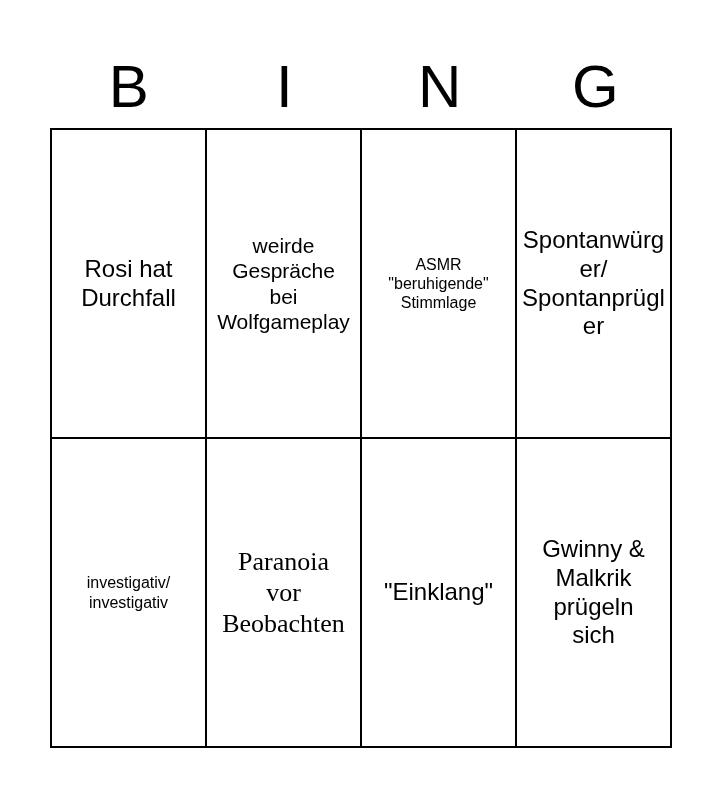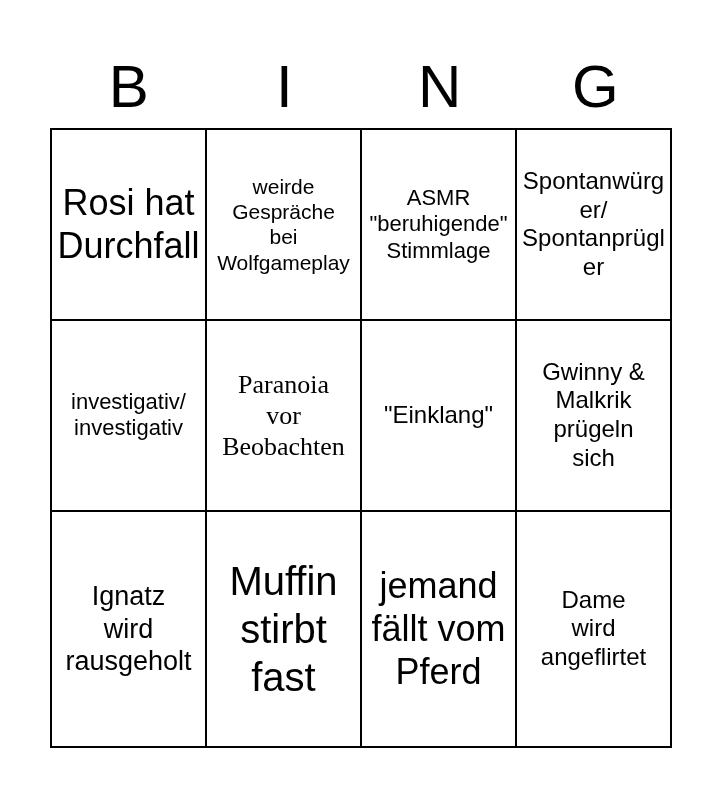--- a/index.html
+++ b/index.html
@@ -45,26 +45,26 @@
     text-align: center;
     vertical-align: middle;
     white-space: pre-line;
     line-height: 1.2;
     padding: 2px;
     overflow: hidden;
     word-wrap: break-word;
   }
   .fs20 { font-size: 24px; }
   .fs21 { font-size: 21px; }
-  .fs22 { font-size: 22px; border-radius: 20px; }
+  .fs22 { font-size: 16px; border-radius: 20px; }
   .fs24 { font-size: 24px; }
   .fs26 { font-size: 26px; font-family: Liberation Serif, serif; }
   .fs27 { font-size: 27px; }
   .fs29 { font-size: 24px; }
-  .fs32 { font-size: 36px; }
+  .fs32 { font-size: 24px; }
   .fs36 { font-size: 36px; }
   .fs40 { font-size: 40px; }
 </style>
 </head>
 <body>
 
 <div class="bingo-header">
   <span class="letter">B</span>
   <span class="letter">I</span>
   <span class="letter">N</span>
@@ -91,28 +91,14 @@
 investigativ</td>
       <td class="fs26">Paranoia
 vor
 Beobachten</td>
       <td class="fs29">"Einklang"</td>
       <td class="fs29">Gwinny &amp;
 Malkrik
 prügeln
 sich</td>
     </tr>
-    <tr>
-      <td class="fs27">Ignatz
-wird
-rausgeholt</td>
-      <td class="fs40">Muffin
-stirbt
-fast</td>
-      <td class="fs36">jemand
-fällt vom
-Pferd</td>
-      <td class="fs29">Dame
-wird
-angeflirtet</td>
-    </tr>
   </tbody>
 </table>
 
 </body></html>

